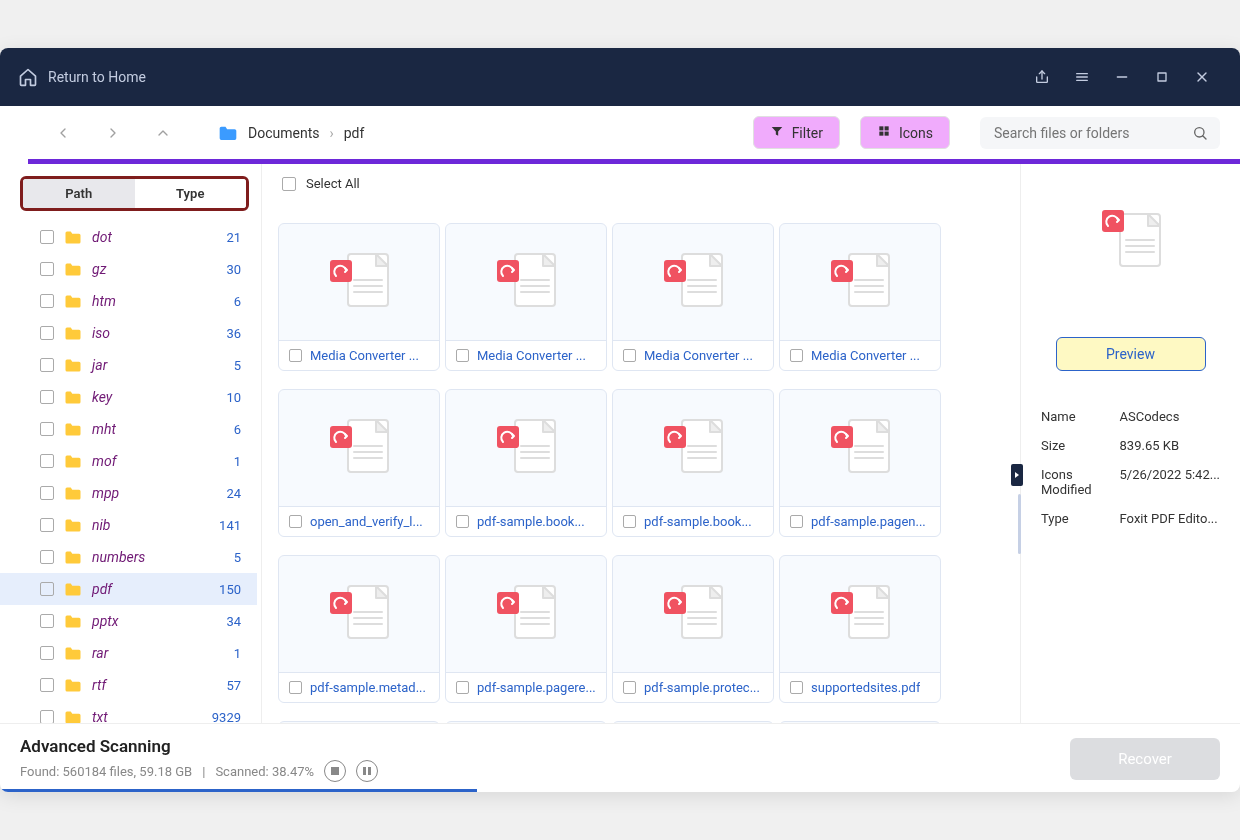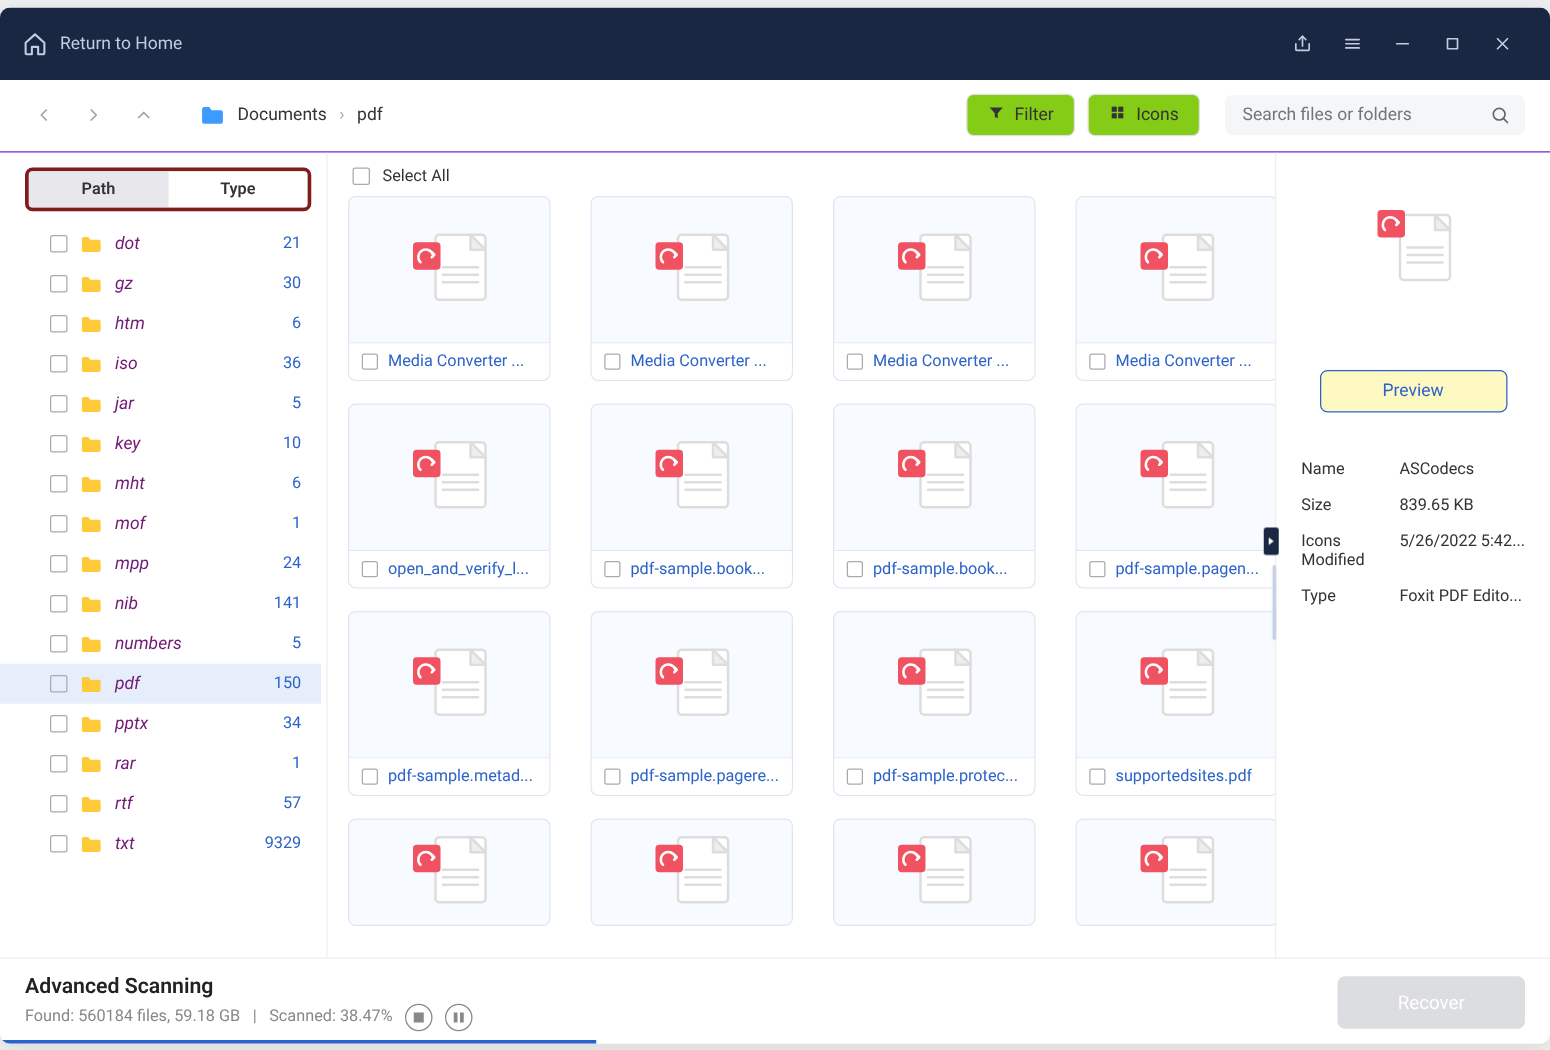--- a/index.html
+++ b/index.html
@@ -1,32 +1,32 @@
 <!DOCTYPE html>
 <html><head>
 <meta charset="utf-8">
 <style>
 * { box-sizing: border-box; margin: 0; padding: 0; font-family: -apple-system, BlinkMacSystemFont, "Segoe UI", Roboto, sans-serif; }
 body { background: #f0f0f0; display: flex; justify-content: center; align-items: center; min-height: 100vh; }
-.window { width: 1240px; height: 829px; background: #fff; border-radius: 8px; overflow: hidden; display: flex; flex-direction: column; box-shadow: 0 4px 20px rgba(0,0,0,0.1); }
+.window { width: 1240px; height: 744px; background: #fff; border-radius: 8px; overflow: hidden; display: flex; flex-direction: column; box-shadow: 0 4px 20px rgba(0,0,0,0.1); }
 .titlebar { background: #1a2742; height: 58px; display: flex; align-items: center; padding: 0 18px; color: #c3cce0; }
 .titlebar .home-icon { width: 20px; height: 20px; margin-right: 10px; }
 .titlebar .home-text { font-size: 14px; flex: 0 0 auto; cursor: pointer; }
 .titlebar .spacer { flex: 1; }
 .titlebar .win-btn { width: 40px; height: 40px; display: flex; align-items: center; justify-content: center; cursor: pointer; }
 .titlebar .win-btn svg { width: 16px; height: 16px; }
-.toolbar { height: 58px; border-bottom: 1px solid #6d28d9; display: flex; align-items: center; padding: 0 20px; gap: 10px; }
+.toolbar { height: 58px; border-bottom: 5px solid #6d28d9; display: flex; align-items: center; padding: 0 20px; gap: 20px; margin-left: 28px; }
 .nav-btn { width: 30px; height: 30px; display: flex; align-items: center; justify-content: center; cursor: pointer; color: #a0a0a0; }
 .nav-btn svg { width: 16px; height: 16px; }
 .nav-btn.up { margin-right: 20px; }
 .breadcrumb { display: flex; align-items: center; gap: 10px; font-size: 14px; color: #333; }
 .breadcrumb .folder-icon { width: 20px; height: 16px; }
 .breadcrumb .sep { color: #aaa; }
 .toolbar .spacer { flex: 1; }
-.pill-btn { border: 1px solid #e0e0e0; border-radius: 6px; padding: 7px 16px; display: flex; align-items: center; gap: 8px; font-size: 14px; cursor: pointer; background: #84cc16; color: #333; }
+.pill-btn { border: 1px solid #e0e0e0; border-radius: 6px; padding: 7px 16px; display: flex; align-items: center; gap: 8px; font-size: 14px; cursor: pointer; background: #f0abfc; color: #333; }
 .pill-btn svg { width: 14px; height: 14px; }
 .search-box { position: relative; margin-left: 10px; }
 .search-box input { border: none; background: #f5f6f8; border-radius: 6px; padding: 8px 36px 8px 14px; width: 240px; font-size: 14px; outline: none; }
 .search-box .search-icon { position: absolute; right: 12px; top: 50%; transform: translateY(-50%); width: 16px; height: 16px; color: #666; }
 .body { flex: 1; display: flex; overflow: hidden; }
 .sidebar { width: 262px; border-right: 1px solid #eee; display: flex; flex-direction: column; padding-top: 12px; }
 .side-tabs { display: flex; border: 3px solid #7f1d1d; border-radius: 6px; overflow: hidden; margin: 0 12px 10px 20px; }
 .side-tab { flex: 1; text-align: center; padding: 7px 0; font-size: 13px; font-weight: 600; cursor: pointer; background: #fff; color: #333; }
 .side-tab.active { background: #e8e8ec; }
 .folder-list { flex: 1; overflow-y: auto; padding-right: 4px; }
@@ -35,21 +35,21 @@
 .folder-row .cb { width: 14px; height: 14px; border: 1.5px solid #aaa; border-radius: 2px; flex-shrink: 0; }
 .folder-row .fname { flex: 1; color: #701a75; font-style: italic; }
 .folder-row .fcount { color: #2c63c9; font-size: 13px; }
 .folder-row .micro-folder { width: 18px; height: 14px; flex-shrink: 0; }
 .folder-list::-webkit-scrollbar { width: 8px; }
 .folder-list::-webkit-scrollbar-thumb { background: #c6d0e5; border-radius: 4px; }
 .main { flex: 1; display: flex; flex-direction: column; overflow: hidden; position: relative; }
 .select-all { padding: 12px 20px 8px; display: flex; align-items: center; gap: 10px; font-size: 13px; color: #333; }
 .select-all .cb { width: 14px; height: 14px; border: 1.5px solid #aaa; border-radius: 2px; }
 .grid-wrap { flex: 1; overflow-y: auto; padding: 0 16px 10px; }
-.grid { display: grid; grid-template-columns: repeat(4, 162px); gap: 18px 32px; }
+.grid { display: grid; grid-template-columns: repeat(4, 162px); gap: 18px 5px; margin-top: 24px; }
 .file-card { border: 1px solid #dfe6f2; border-radius: 6px; background: #f7fafe; width: 162px; height: 148px; display: flex; flex-direction: column; cursor: pointer; }
 .file-card .thumb { flex: 1; display: flex; align-items: center; justify-content: center; }
 .file-card .caption { border-top: 1px solid #dfe6f2; padding: 7px 10px; display: flex; align-items: center; gap: 8px; font-size: 13px; color: #2c63c9; background: #fff; border-radius: 0 0 6px 6px; }
 .file-card .caption .cb { width: 13px; height: 13px; border: 1.5px solid #aaa; border-radius: 2px; flex-shrink: 0; }
 .file-card .caption .fname { overflow: hidden; text-overflow: ellipsis; white-space: nowrap; }
 .preview-pane { width: 220px; border-left: 1px solid #eee; padding: 16px; display: flex; flex-direction: column; align-items: center; font-size: 13px; color: #333; position: relative; }
 .preview-pane .big-thumb { margin: 30px 0 60px; }
 .preview-btn { border: 1px solid #2c63c9; color: #2c63c9; background: #fef9c3; border-radius: 6px; padding: 8px 40px; font-size: 14px; cursor: pointer; margin-bottom: 30px; width: 150px; }
 .meta-table { width: 100%; font-size: 13px; }
 .meta-table td { padding: 6px 2px; vertical-align: top; }

